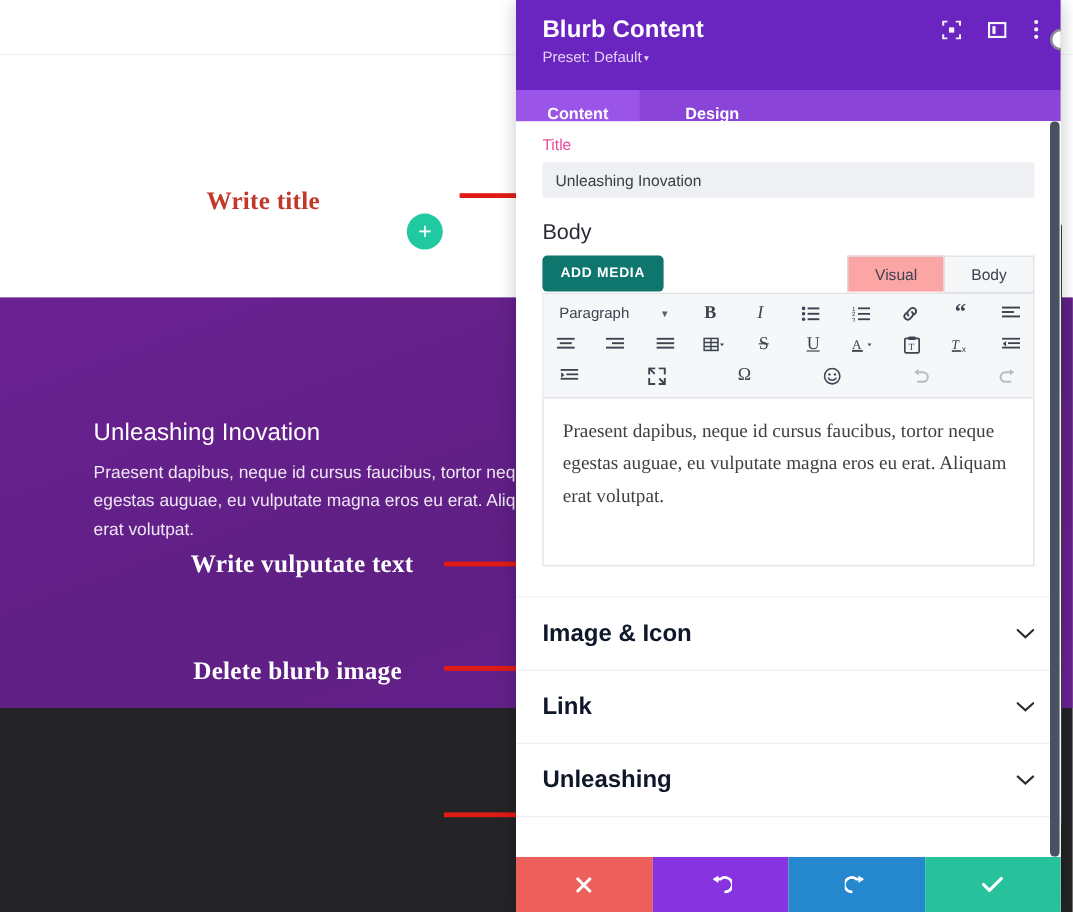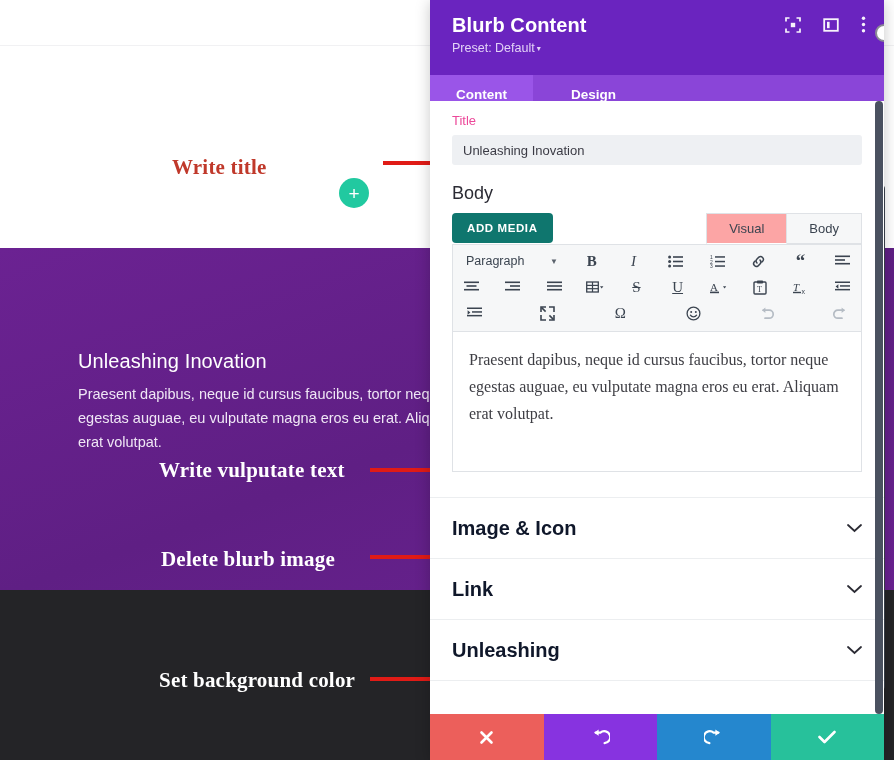--- a/index.html
+++ b/index.html
@@ -173,21 +173,20 @@
       <div class="shaft" style="width:73px;"></div>
       <div class="head" style="left:72px;"></div>
     </div>
 
     <div class="ann white" style="left:161px; top:547px;">Delete blurb image</div>
     <div class="arrow" style="left:370px; top:551px; width:85px;">
       <div class="shaft" style="width:73px;"></div>
       <div class="head" style="left:72px;"></div>
     </div>
 
-    <div class="ann white" style="left:159px; top:668px;">Set background color</div>
     <div class="arrow" style="left:370px; top:673px; width:85px;">
       <div class="shaft" style="width:73px;"></div>
       <div class="head" style="left:72px;"></div>
     </div>
 
     <div class="page-scrollbar"></div>
   </div>
 
   <div class="panel">
 

